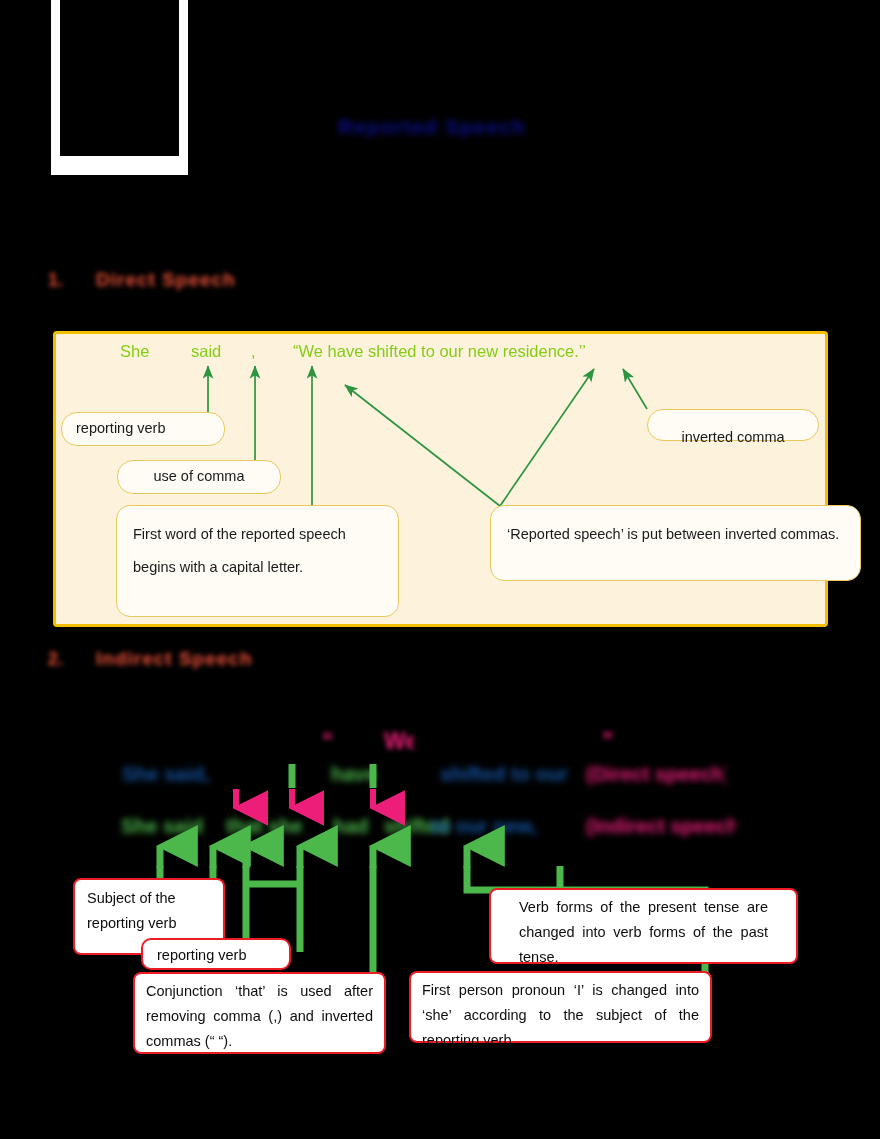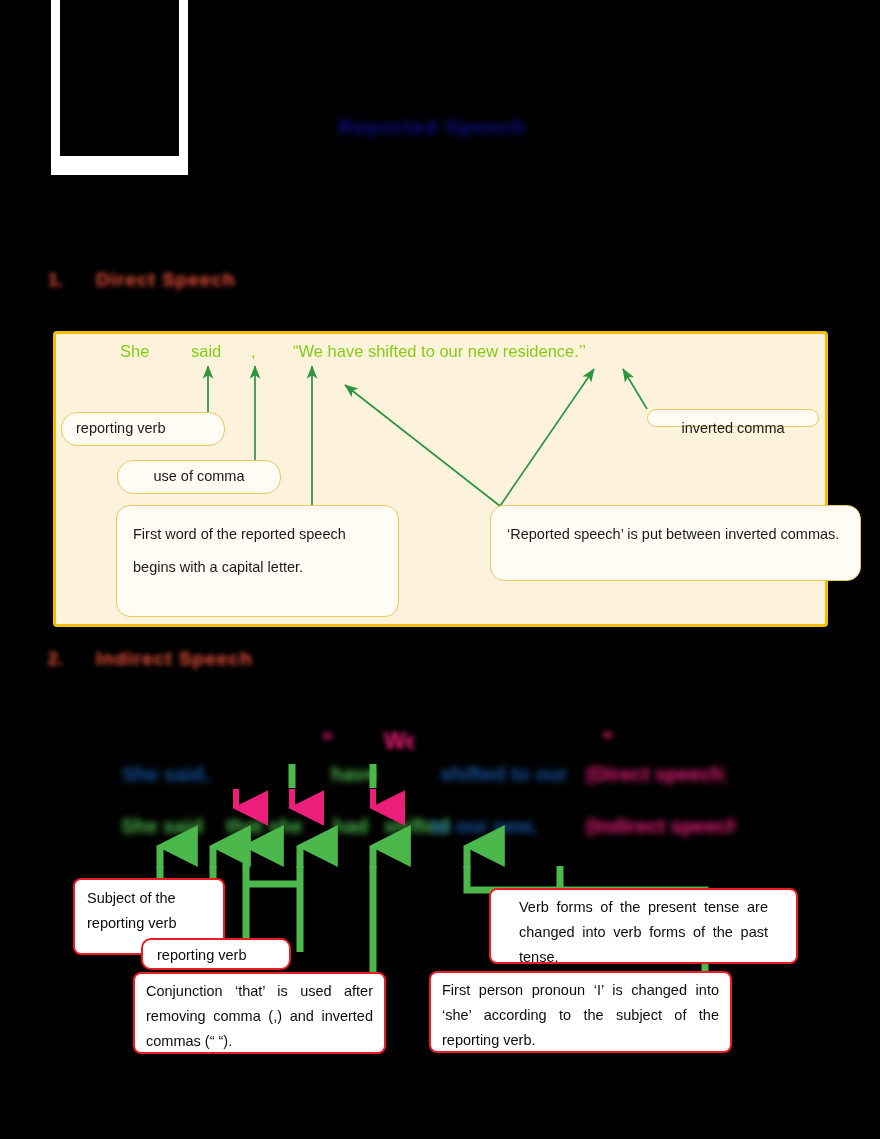--- a/index.html
+++ b/index.html
@@ -59,21 +59,21 @@
   #w-quote{left:293px;top:342px;}
 
   
   .callout-y{
     position:absolute;background:#FFFCF5;border:1.6px solid #E9C85C;
     border-radius:16px;box-sizing:border-box;
     color:#1a1a1a;font-size:14.5px;line-height:22px;padding:6px 14px;
   }
   #c-reporting-verb{left:61px;top:412px;width:164px;height:34px;line-height:21px;padding-top:5px;}
   #c-use-comma{left:117px;top:460px;width:164px;height:34px;line-height:21px;padding-top:5px;text-align:center;}
-  #c-inverted-comma{left:647px;top:409px;width:172px;height:18px;line-height:22px;padding-top:7px;text-align:center;}
+  #c-inverted-comma{left:647px;top:409px;width:172px;height:32px;line-height:22px;padding-top:16px;text-align:center;}
   #c-first-word{left:116px;top:505px;width:283px;height:112px;border-radius:14px;padding:12px 16px;line-height:33px;}
   #c-reported-between{left:490px;top:505px;width:371px;height:76px;border-radius:14px;padding:12px 16px;line-height:33px;}
 
   svg.overlay{position:absolute;left:0;top:0;pointer-events:none;}
 
   
   .blurword{
     position:absolute;font-weight:bold;white-space:nowrap;overflow:hidden;
     line-height:1.05;
   }
@@ -84,21 +84,21 @@
   
   .callout-r{
     position:absolute;background:#fff;border:2.6px solid #ed1c24;
     border-radius:8px;box-sizing:border-box;
     color:#0d0d0d;font-size:14.5px;line-height:25px;padding:6px 12px;
   }
   #rc-subject{left:73px;top:878px;width:152px;height:77px;border-radius:8px;}
   #rc-reporting-verb{left:141px;top:938px;width:150px;height:32px;border-radius:10px;padding:3px 14px;}
   #rc-conjunction{left:133px;top:972px;width:253px;height:82px;text-align:justify;line-height:25px;padding:5px 11px;}
   #rc-verbforms{left:489px;top:888px;width:309px;height:76px;text-align:justify;line-height:25px;padding:5px 28px;}
-  #rc-firstperson{left:429px;top:971px;width:303px;height:82px;text-align:justify;line-height:25px;padding:5px 11px;}
+  #rc-firstperson{left:409px;top:971px;width:303px;height:72px;text-align:justify;line-height:25px;padding:5px 11px;}
 </style>
 </head>
 <body>
 
 <div id="photo-frame">
   <div class="inner"></div>
 </div>
 
 <div id="page-title">Reported Speech</div>
 

